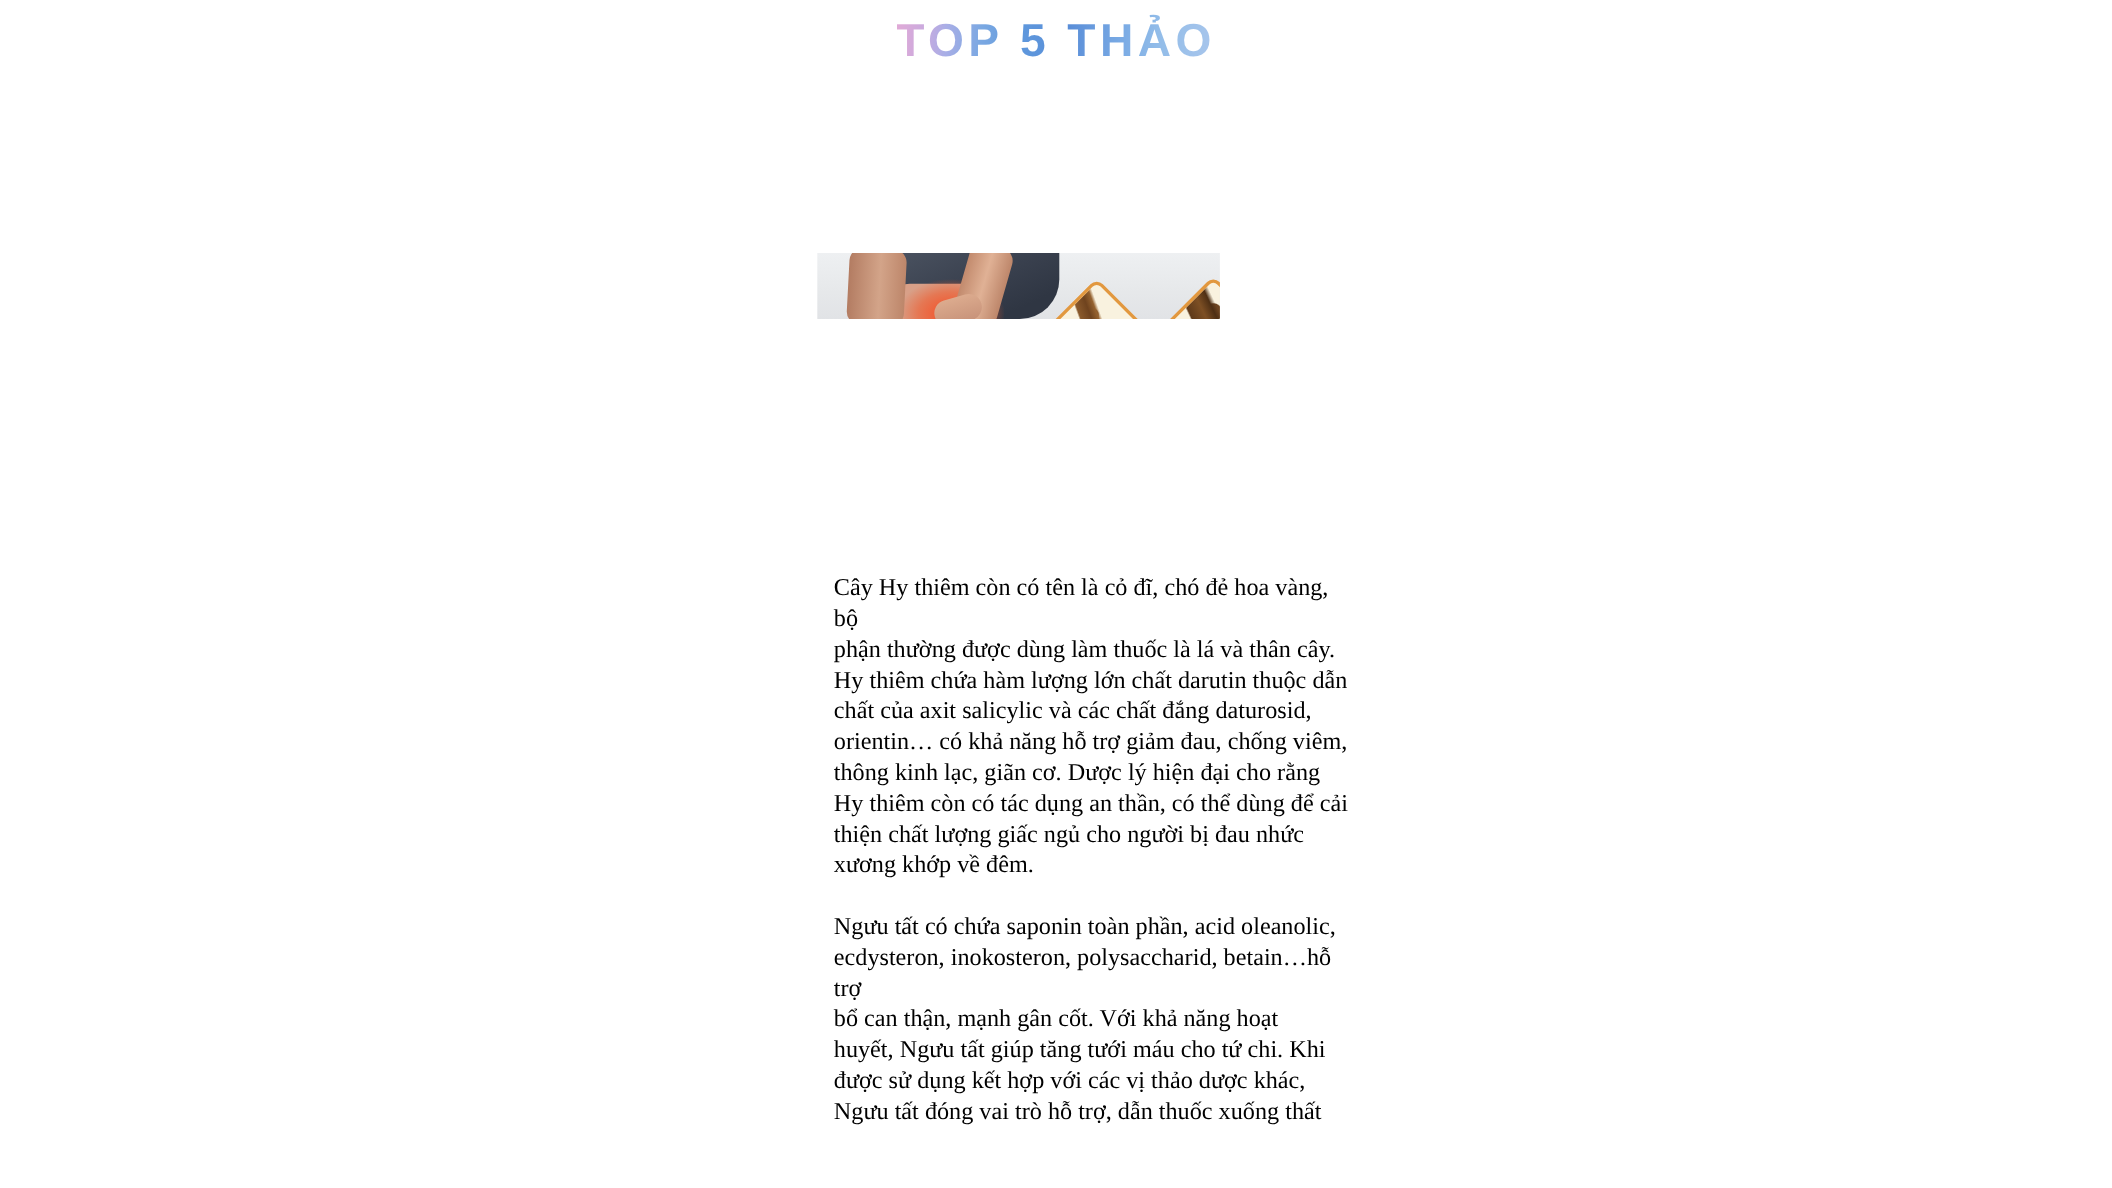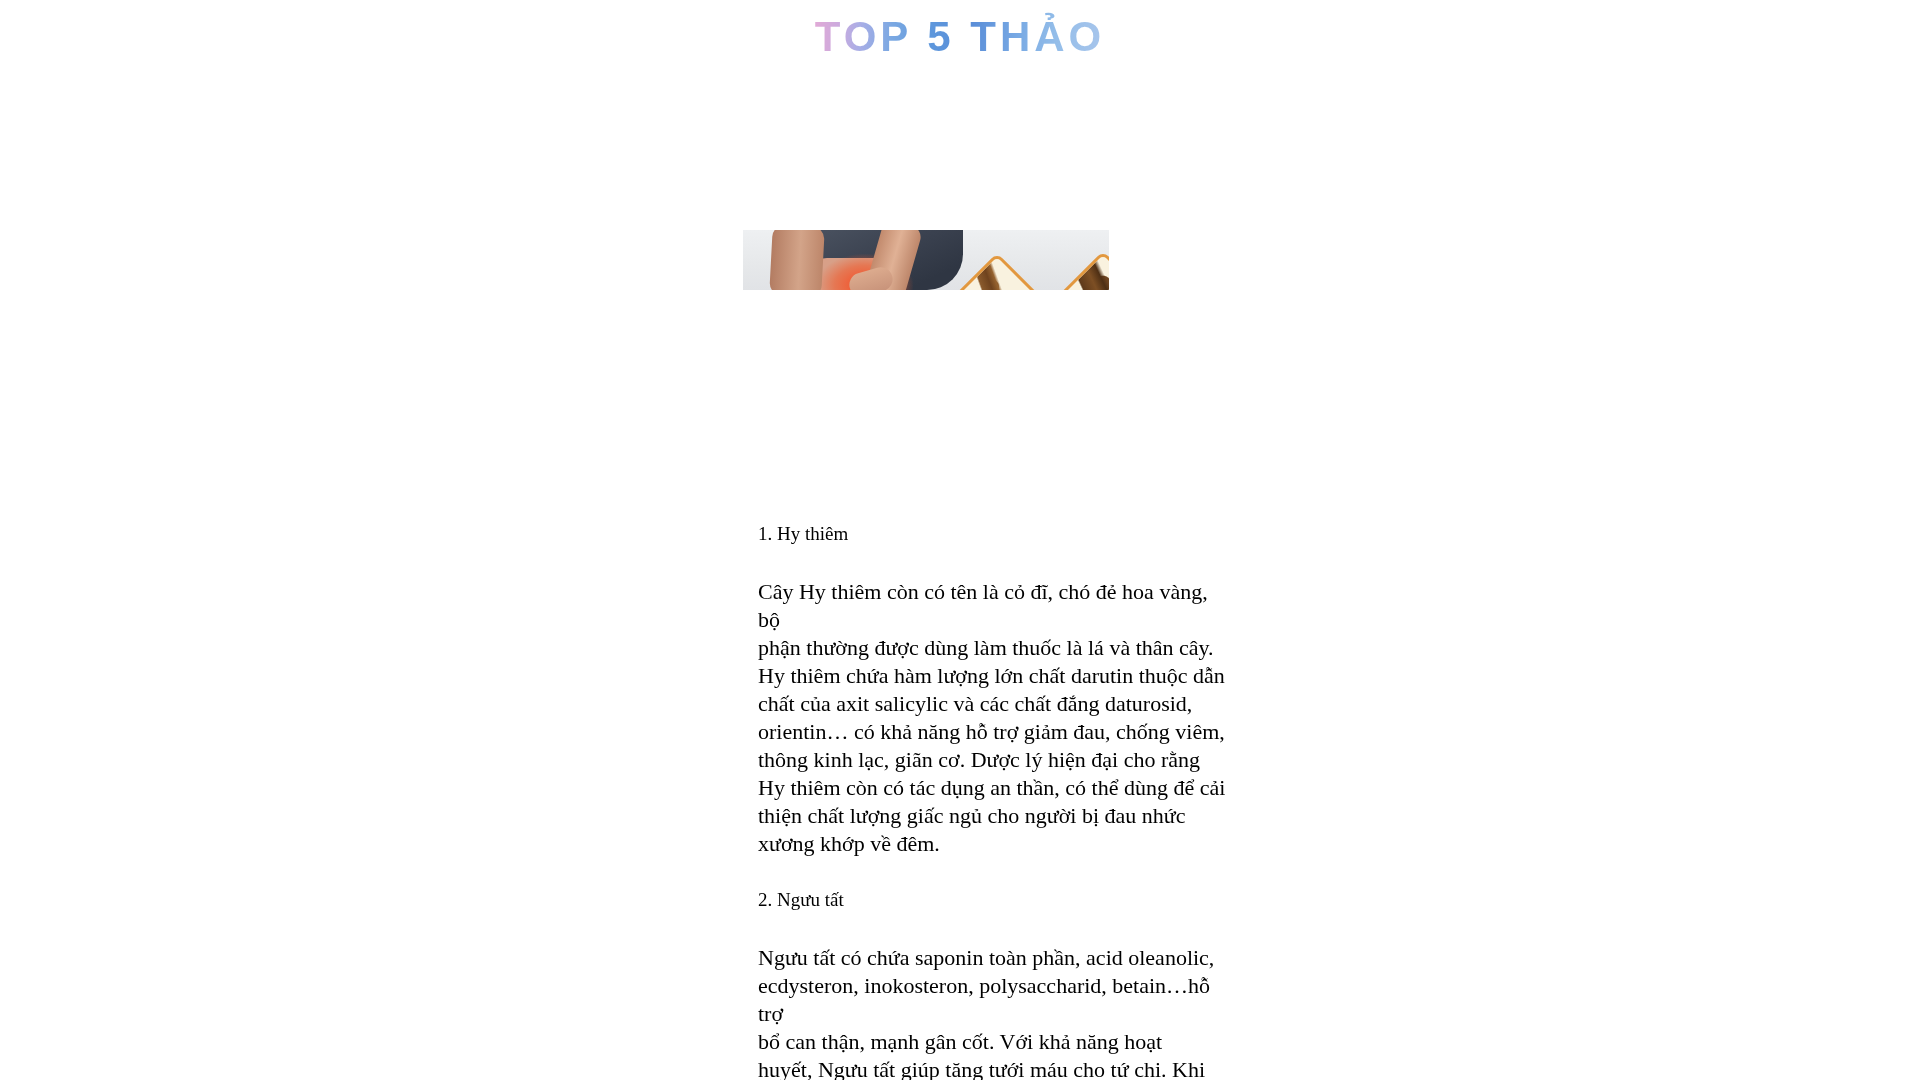--- a/index.html
+++ b/index.html
@@ -118,33 +118,31 @@
     <div class="pain-glow"></div>
     <div class="arm-left"></div>
     <div class="arm-right"></div>
     <div class="hand"></div>
     <div class="herb herb-1"></div>
     <div class="herb herb-2"></div>
   </div>
 
   <div class="article">
     <div class="section">
-      <h3 class="heading">1. Hy thiêm</h3>
       <p class="para">Cây Hy thiêm còn có tên là cỏ đĩ, chó đẻ hoa vàng, bộ
 phận thường được dùng làm thuốc là lá và thân cây.
 Hy thiêm chứa hàm lượng lớn chất darutin thuộc dẫn
 chất của axit salicylic và các chất đắng daturosid,
 orientin… có khả năng hỗ trợ giảm đau, chống viêm,
 thông kinh lạc, giãn cơ. Dược lý hiện đại cho rằng
 Hy thiêm còn có tác dụng an thần, có thể dùng để cải
 thiện chất lượng giấc ngủ cho người bị đau nhức
 xương khớp về đêm.</p>
     </div>
     <div class="section">
-      <h3 class="heading">2. Ngưu tất</h3>
       <p class="para">Ngưu tất có chứa saponin toàn phần, acid oleanolic,
 ecdysteron, inokosteron, polysaccharid, betain…hỗ trợ
 bổ can thận, mạnh gân cốt. Với khả năng hoạt
 huyết, Ngưu tất giúp tăng tưới máu cho tứ chi. Khi
 được sử dụng kết hợp với các vị thảo dược khác,
 Ngưu tất đóng vai trò hỗ trợ, dẫn thuốc xuống thất</p>
     </div>
   </div>
 
 </div>

